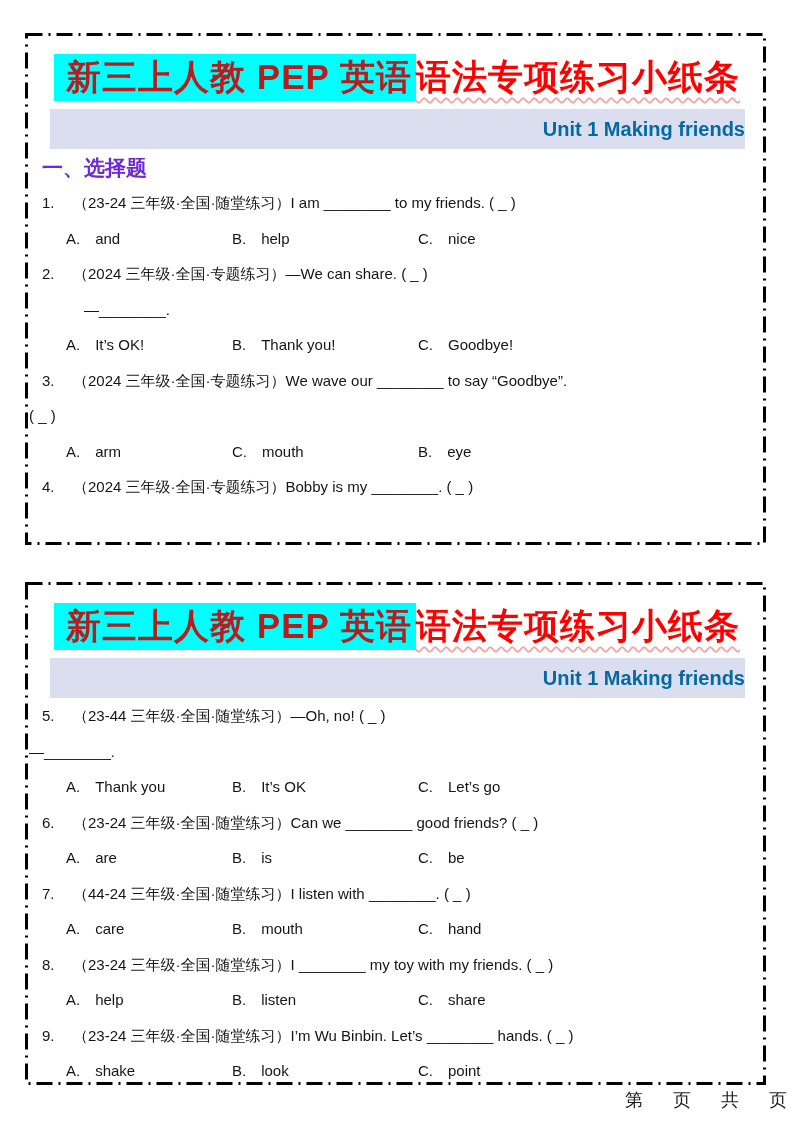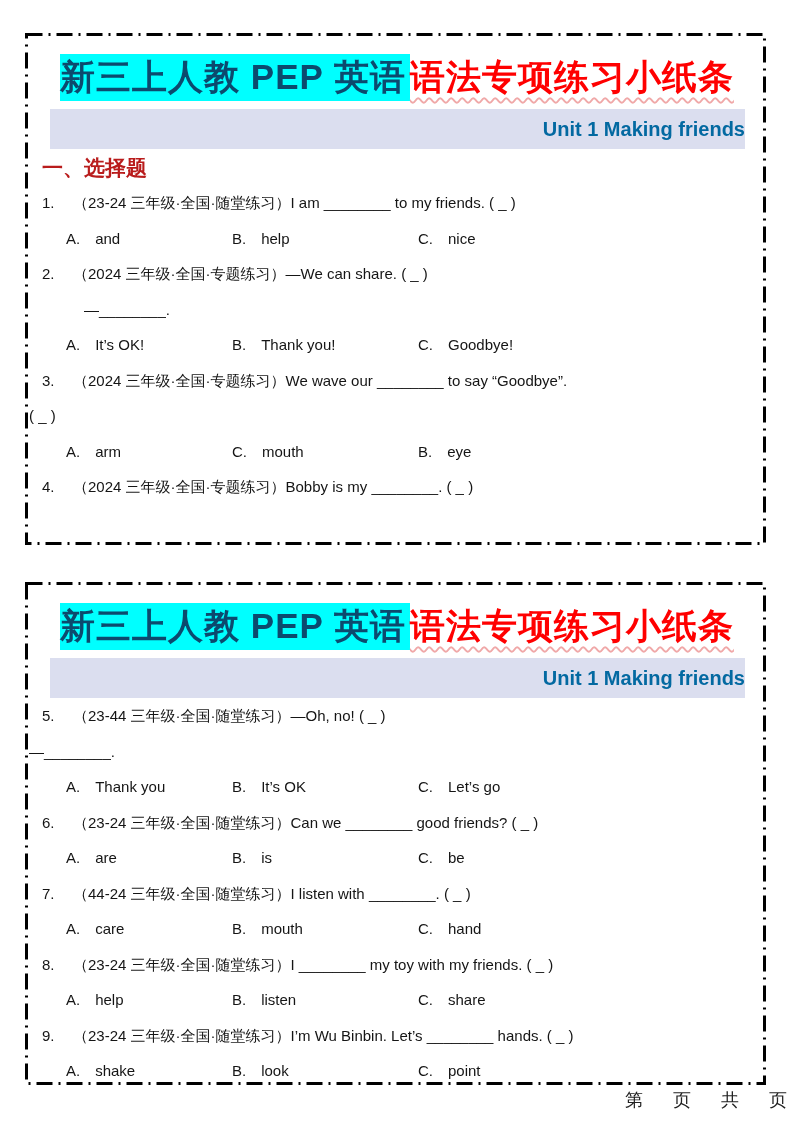--- a/index.html
+++ b/index.html
@@ -30,42 +30,42 @@
   .title-row {
     text-align: center;
     font-size: 35px;
     font-weight: bold;
     line-height: 49px;
     white-space: nowrap;
     letter-spacing: 1px;
   }
   .title-hl {
     background: #00ffff;
-    color: #0c4a6e;
-    padding: 3px 4px 5px 0;
+    color: #b91c1c;
+    padding: 3px 4px 5px 12px;
   }
   .title-red {
     color: #ff0000;
     text-decoration: underline;
     text-decoration-style: wavy;
     text-decoration-color: #f0a8a8;
     text-decoration-thickness: 2px;
     text-underline-offset: 8px;
   }
   .unit-bar {
     margin: 8px 7px 0 8px;
     background: #dbdeef;
     color: #0369a1;
     font-weight: bold;
     font-size: 20px;
     line-height: 40px;
     text-align: right;
   }
   .section-heading {
-    color: #b91c1c;
+    color: #6d28d9;
     font-weight: bold;
     font-size: 21px;
     line-height: 35px;
     margin-top: 1px;
   }
   .row {
     font-size: 15px;
     line-height: 35.5px;
     white-space: nowrap;
   }

